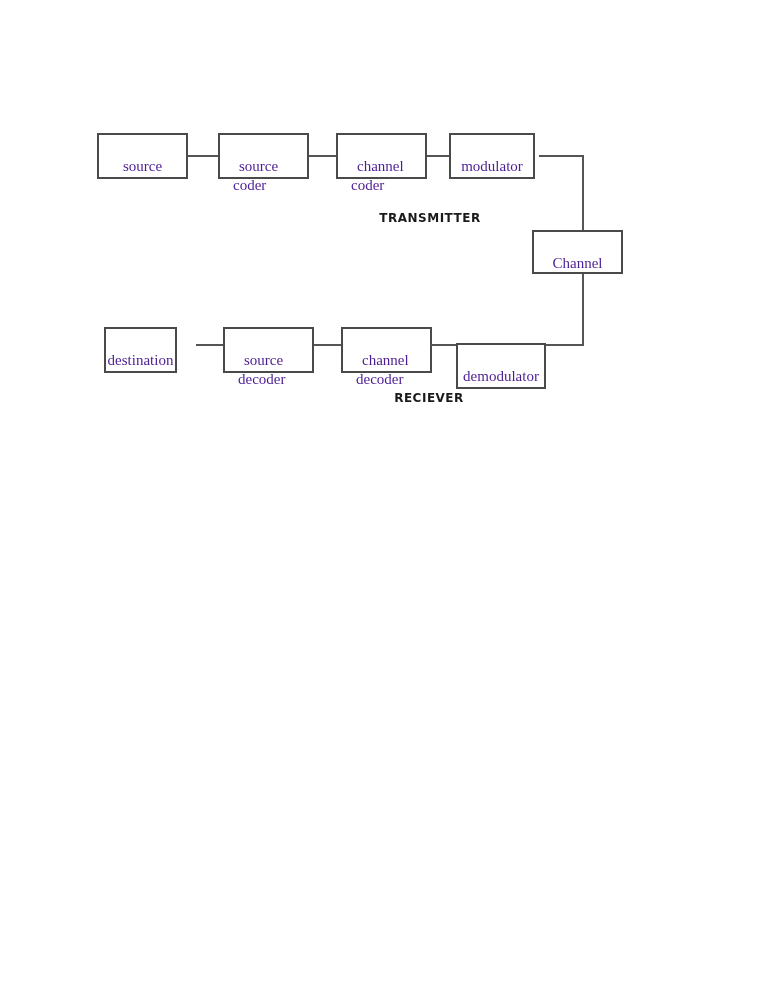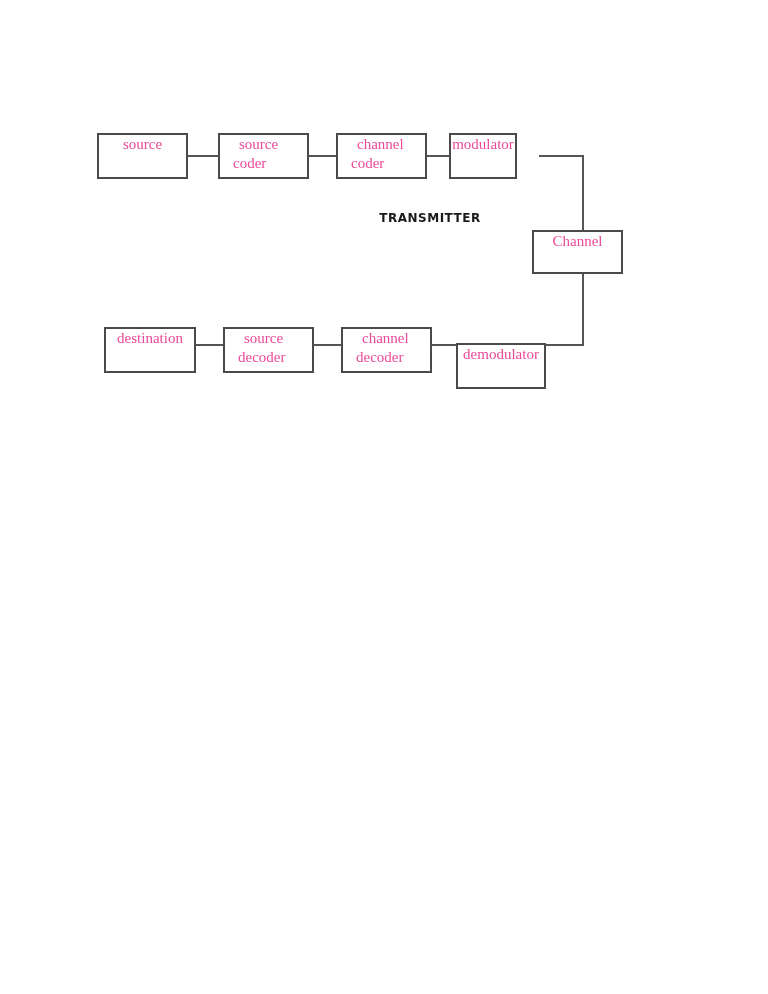--- a/index.html
+++ b/index.html
@@ -9,24 +9,24 @@
     height: 994px;
     background: #ffffff;
     overflow: hidden;
     font-family: "Liberation Serif", "DejaVu Serif", serif;
   }
   .box {
     position: absolute;
     box-sizing: border-box;
     border: 2px solid #4a4a4a;
     background: #ffffff;
-    color: #ec4899;
+    color: #4c1d95;
     font-size: 15px;
     line-height: 19px;
-    padding-top: 0;
+    padding-top: 22px;
     white-space: pre-line;
   }
   .box.center { text-align: center; }
   .box.left   { text-align: left; padding-left: 13px; text-indent: 6px; }
   .hline {
     position: absolute;
     height: 2px;
     background: #555555;
   }
   .vline {
@@ -41,23 +41,23 @@
     font-family: "DejaVu Sans", "Liberation Sans", sans-serif;
     font-size: 12px;
     font-weight: bold;
     letter-spacing: 0.5px;
     color: #1a1a1a;
   }
   
   #b-source        { left:  97px; top: 133px; width: 91px; height: 46px; }
   #b-source-coder  { left: 218px; top: 133px; width: 91px; height: 46px; }
   #b-channel-coder { left: 336px; top: 133px; width: 91px; height: 46px; }
-  #b-modulator     { left: 449px; top: 133px; width: 68px; height: 46px; }
+  #b-modulator     { left: 449px; top: 133px; width: 86px; height: 46px; }
   #b-channel       { left: 532px; top: 230px; width: 91px; height: 44px; }
-  #b-destination   { left: 104px; top: 327px; width: 92px; height: 46px; }
+  #b-destination   { left: 104px; top: 327px; width: 73px; height: 46px; }
   #b-source-decoder  { left: 223px; top: 327px; width: 91px; height: 46px; }
   #b-channel-decoder { left: 341px; top: 327px; width: 91px; height: 46px; }
   #b-demodulator   { left: 456px; top: 327px; width: 90px; height: 46px; margin-top: 16px; }
   
   #c-h1 { left: 188px; top: 155px; width: 30px; }
   #c-h2 { left: 309px; top: 155px; width: 27px; }
   #c-h3 { left: 427px; top: 155px; width: 22px; }
   #c-h4 { left: 539px; top: 155px; width: 45px; }
   #c-v1 { left: 582px; top: 157px; height: 73px; }
   #c-v2 { left: 582px; top: 274px; height: 71px; }
@@ -95,14 +95,15 @@
   <div class="hline" id="c-h3"></div>
   <div class="hline" id="c-h4"></div>
   <div class="vline" id="c-v1"></div>
   <div class="vline" id="c-v2"></div>
   <div class="hline" id="c-h5"></div>
   <div class="hline" id="c-h6"></div>
   <div class="hline" id="c-h7"></div>
   <div class="hline" id="c-h8"></div>
 
   <div class="section-label" id="lbl-transmitter">TRANSMITTER</div>
+  <div class="section-label" id="lbl-receiver">RECIEVER</div>
 
 </div>
 
 </body></html>

